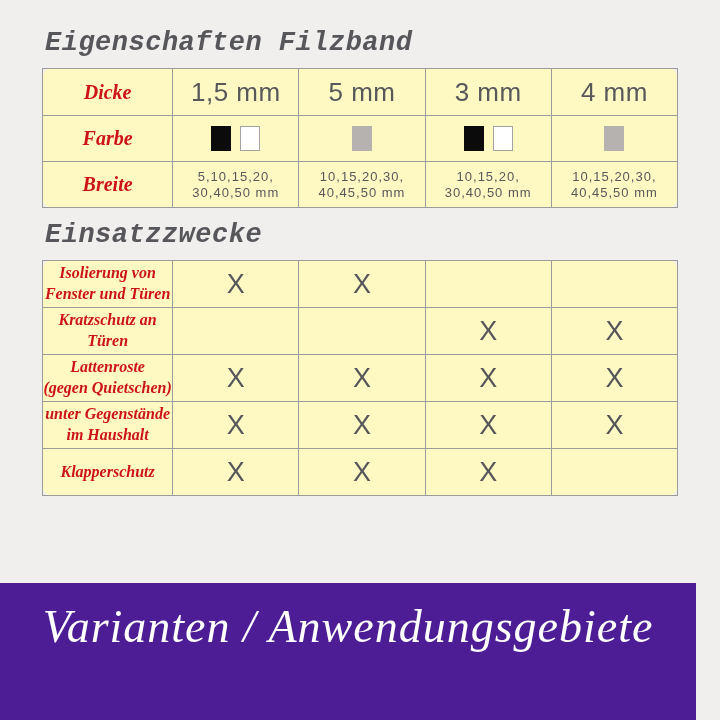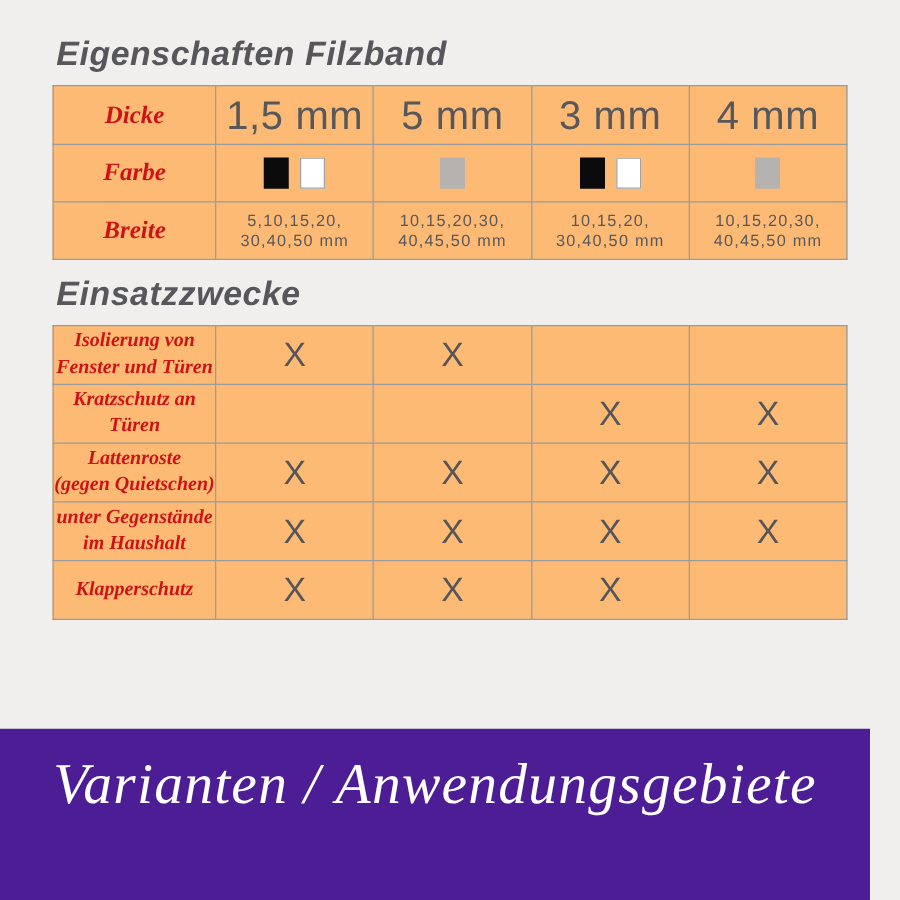--- a/index.html
+++ b/index.html
@@ -6,37 +6,38 @@
   body {
     width: 720px; height: 720px;
     position: relative;
     background: #f0efee;
     font-family: "Liberation Sans", sans-serif;
     overflow: hidden;
   }
   .content { padding: 0 42px; }
 
   .sec-title {
-    font-family: Liberation Sans, sans-serif;
+    font-family: Liberation Mono, monospace;
     font-style: italic;
     font-weight: bold;
     font-size: 27px;
     line-height: 28px;
     color: #56565b;
     letter-spacing: 0.5px;
     margin: 0 0 0 3px;
   }
   .sec-title.first { padding-top: 29px; margin-bottom: 11px; }
   .sec-title.second { padding-top: 13px; margin-bottom: 11px; }
 
   table.grid {
     border-collapse: collapse;
     table-layout: fixed;
     width: 636px;
-    background: #fdba74;
+    background: #fef9c3;
+    border-radius: 11px;
   }
   table.grid td {
     border: 1px solid #9b9b9b;
     text-align: center;
     vertical-align: middle;
     padding: 0;
     overflow: hidden;
   }
   col.c-head { width: 130px; }
   col.c-val  { width: 126px; }
@@ -44,21 +45,21 @@
   .rowhead {
     font-family: "Liberation Serif", serif;
     font-style: italic;
     font-weight: bold;
     font-size: 20px;
     color: #cc1417;
   }
   .t2 .rowhead { font-size: 16px; line-height: 1.3; }
 
   .bigval {
-    font-size: 32px;
+    font-size: 26px;
     color: #58585b;
     letter-spacing: 0.5px;
   }
   .numval {
     font-size: 13px;
     line-height: 1.18;
     color: #58585b;
     letter-spacing: 1px;
   }
   .xmark {

